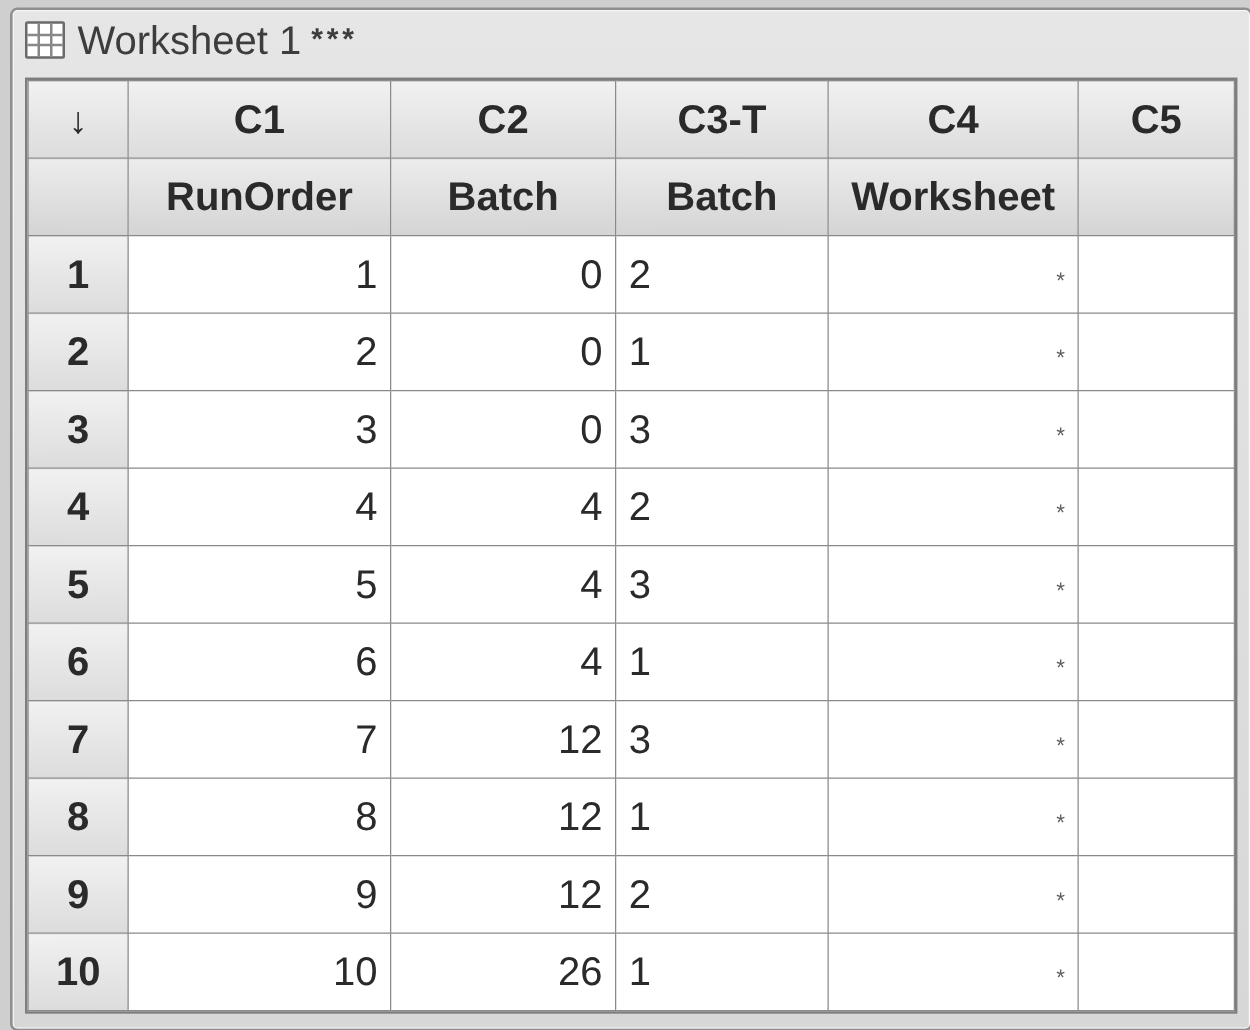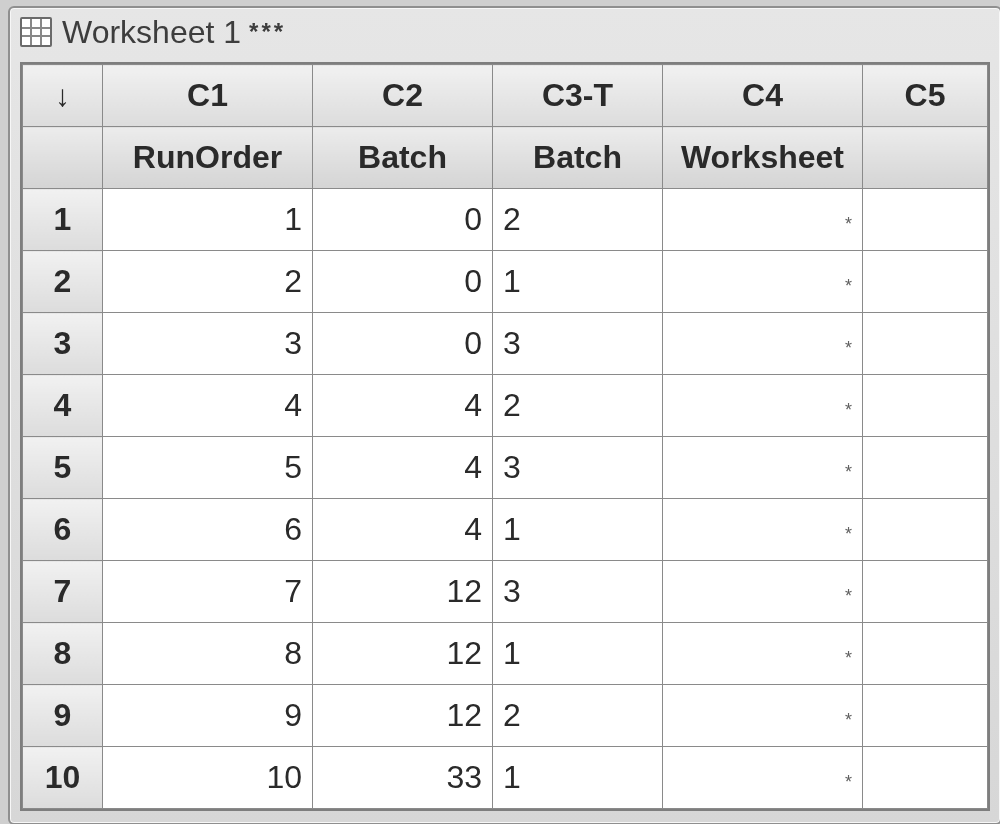--- a/index.html
+++ b/index.html
@@ -234,21 +234,21 @@
           <th class="rowhdr">9</th>
           <td class="num">9</td>
           <td class="num">12</td>
           <td class="txt">2</td>
           <td class="num"><span class="star">*</span></td>
           <td class="txt"></td>
         </tr>
         <tr>
           <th class="rowhdr">10</th>
           <td class="num">10</td>
-          <td class="num">33</td>
+          <td class="num">26</td>
           <td class="txt">1</td>
           <td class="num"><span class="star">*</span></td>
           <td class="txt"></td>
         </tr>
       </tbody>
     </table>
   </div>
 </div>
 
 </body></html>

